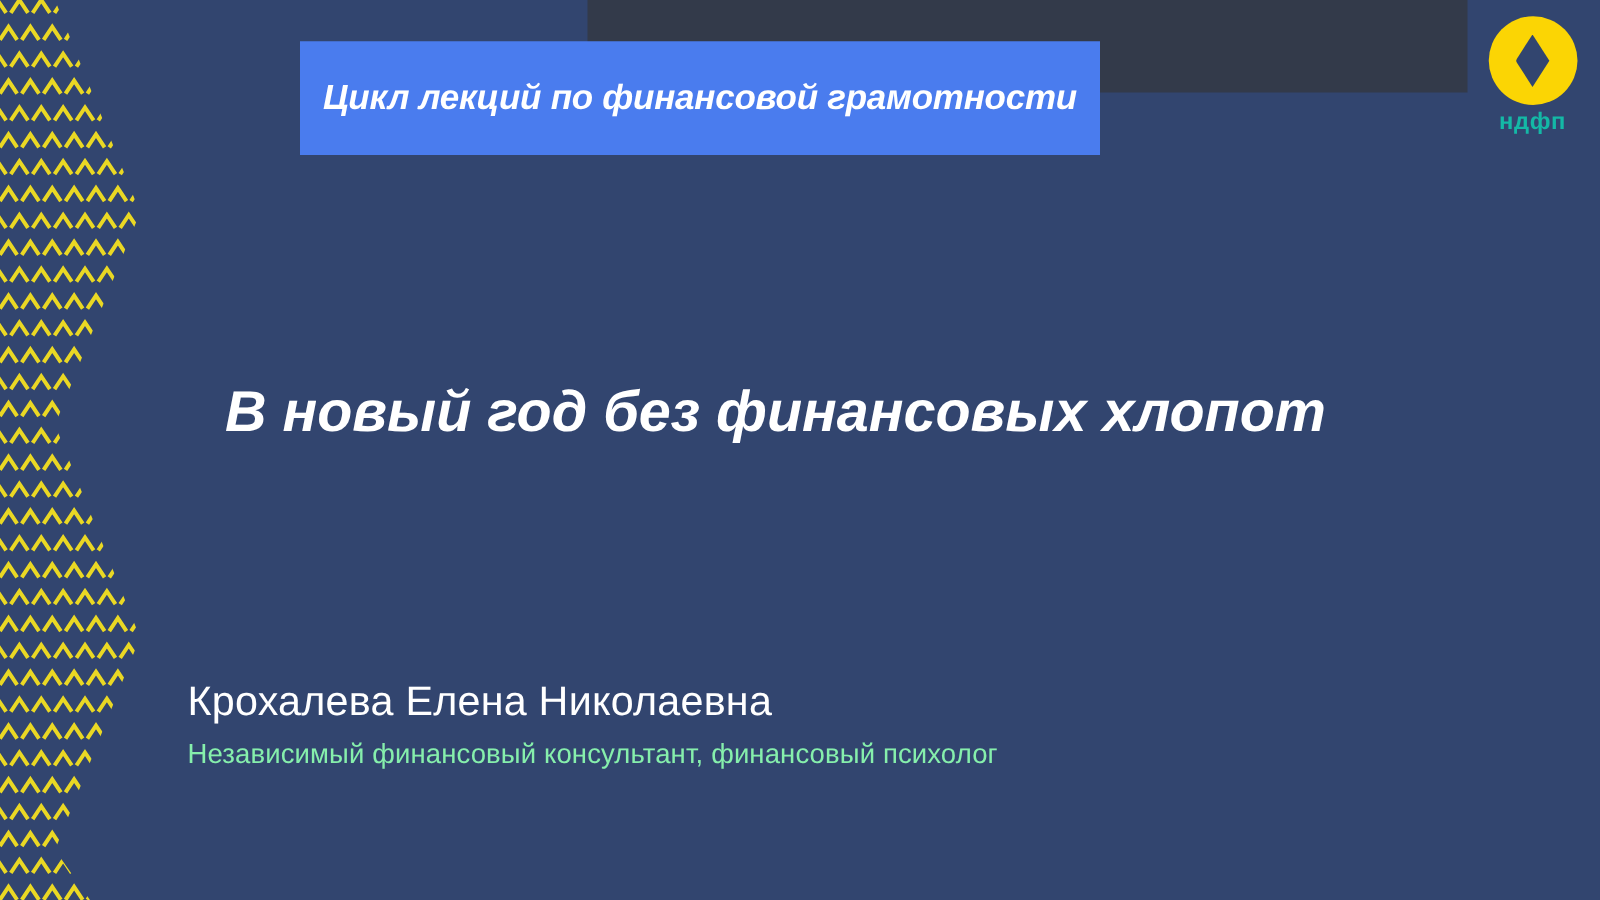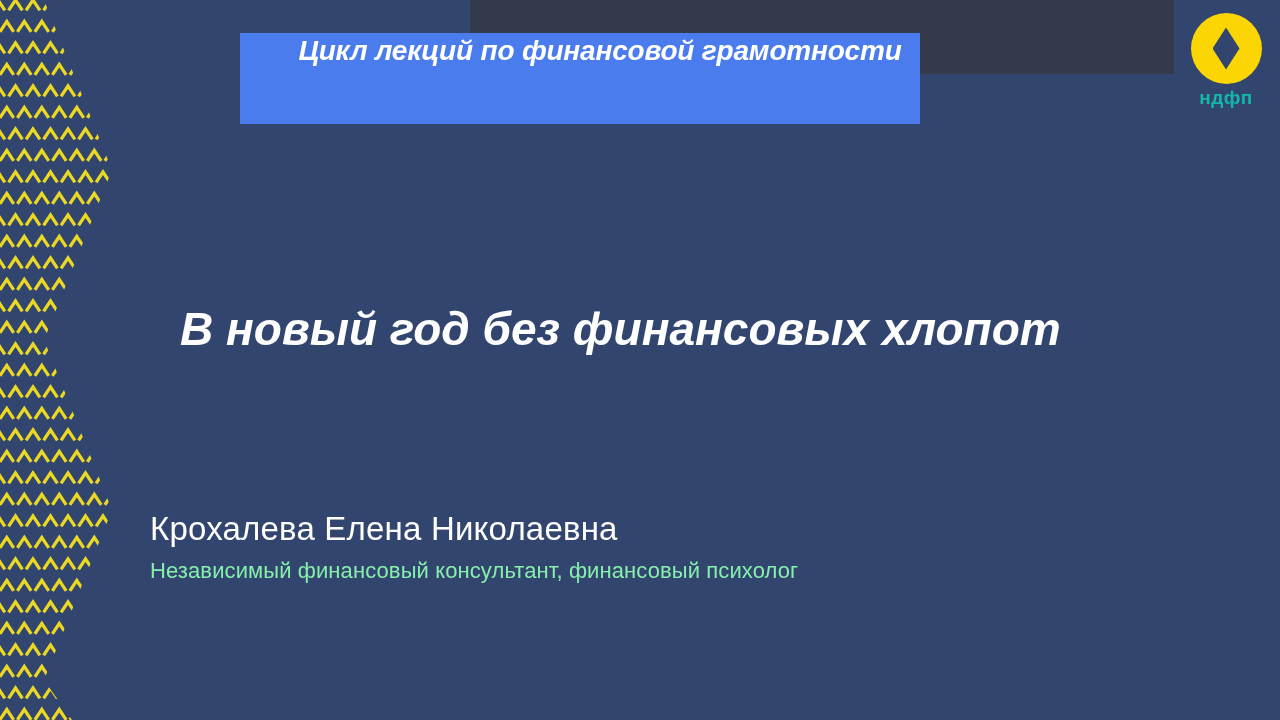--- a/index.html
+++ b/index.html
@@ -41,22 +41,21 @@
   #header-banner {
     position: absolute;
     left: 240px;
     top: 33px;
     width: 640px;
     height: 91px;
     background: #4a7cee;
     display: flex;
     flex-direction: column;
     align-items: center;
-    justify-content: space-between;
-    padding-left: 40px;
+    justify-content: center;
   }
   .banner-line {
     color: #ffffff;
     font-weight: bold;
     font-style: italic;
     font-size: 28px;
     line-height: 1.32;
     letter-spacing: -0.2px;
     white-space: nowrap;
     text-align: center;
@@ -120,20 +119,21 @@
     left: 150px;
     top: 508px;
     width: 900px;
   }
   #author-name {
     color: #ffffff;
     font-size: 33px;
     font-weight: normal;
     line-height: 1.25;
     letter-spacing: 0.2px;
+    margin-top: 32px;
   }
   #author-role {
     color: #86efac;
     font-size: 22px;
     font-weight: normal;
     line-height: 1.3;
     margin-top: 8px;
     letter-spacing: 0.1px;
   }
 </style>

